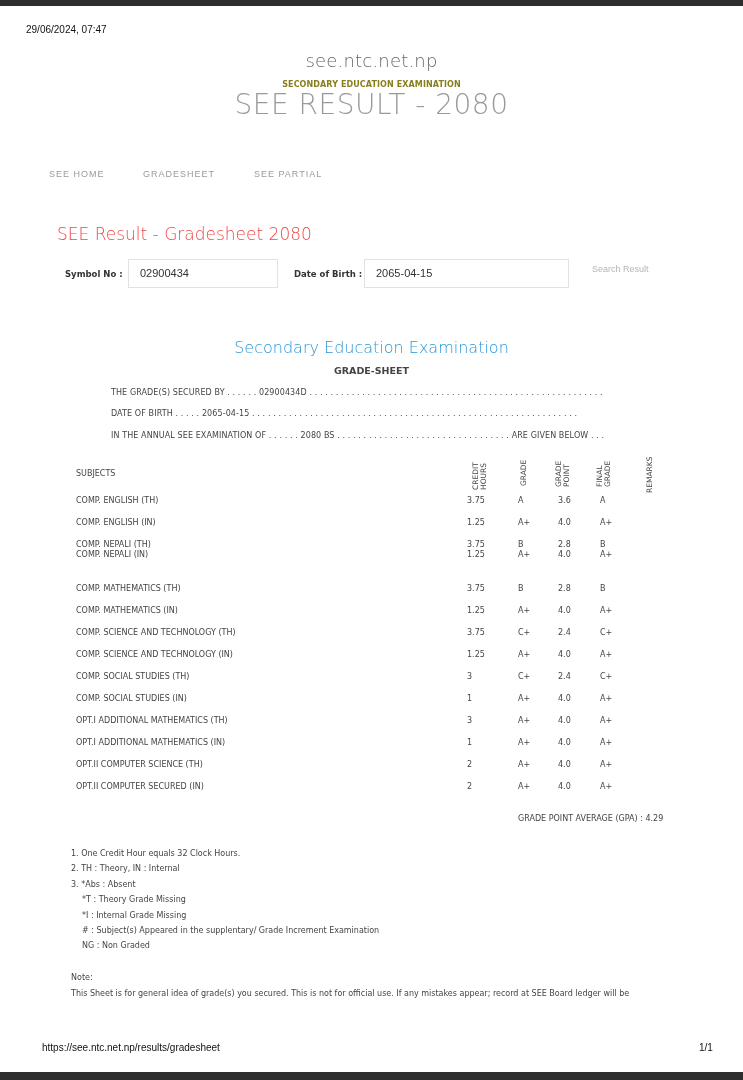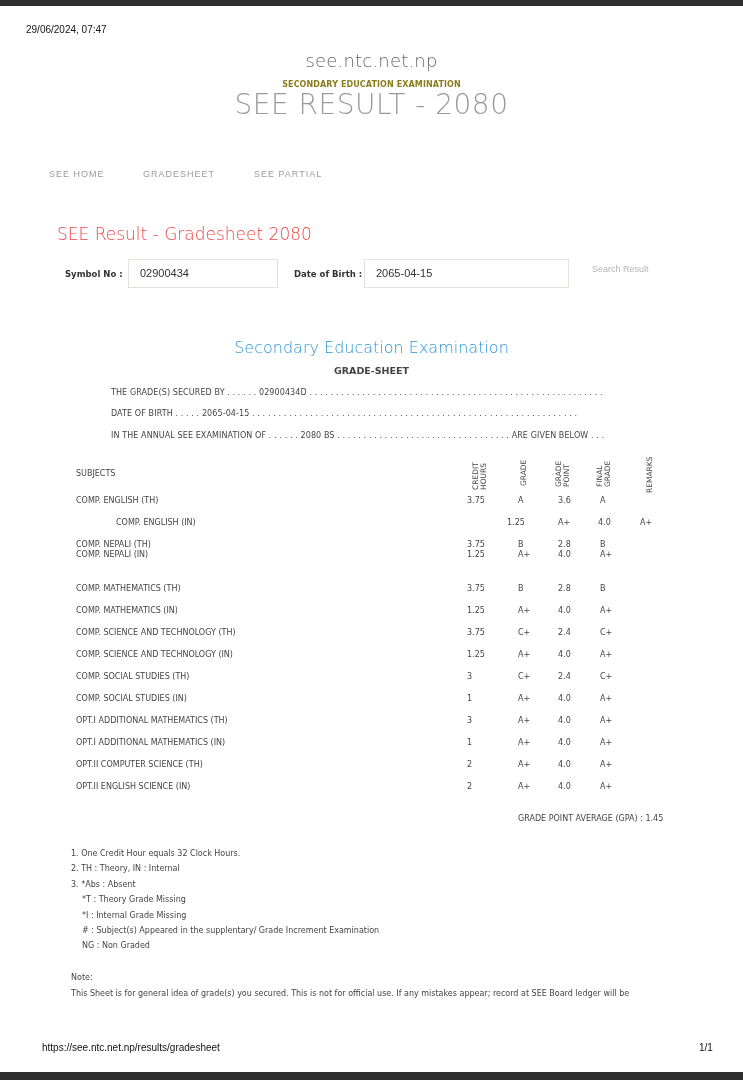--- a/index.html
+++ b/index.html
@@ -108,21 +108,21 @@
 </div>
 
 <div id="rows">
     <div class="row" style="top: 496px;">
       <span class="c-subj">COMP. ENGLISH (TH)</span>
       <span class="c-credit">3.75</span>
       <span class="c-grade">A</span>
       <span class="c-gp">3.6</span>
       <span class="c-final">A</span>
     </div>
-    <div class="row" style="top: 518px; margin-left: 40px;">
+    <div class="row" style="top: 518px;">
       <span class="c-subj">COMP. ENGLISH (IN)</span>
       <span class="c-credit">1.25</span>
       <span class="c-grade">A+</span>
       <span class="c-gp">4.0</span>
       <span class="c-final">A+</span>
     </div>
     <div class="row" style="top: 540px;">
       <span class="c-subj">COMP. NEPALI (TH)</span>
       <span class="c-credit">3.75</span>
       <span class="c-grade">B</span>
@@ -193,29 +193,29 @@
       <span class="c-final">A+</span>
     </div>
     <div class="row" style="top: 760px;">
       <span class="c-subj">OPT.II COMPUTER SCIENCE (TH)</span>
       <span class="c-credit">2</span>
       <span class="c-grade">A+</span>
       <span class="c-gp">4.0</span>
       <span class="c-final">A+</span>
     </div>
     <div class="row" style="top: 782px;">
-      <span class="c-subj">OPT.II ENGLISH SCIENCE (IN)</span>
+      <span class="c-subj">OPT.II COMPUTER SECURED (IN)</span>
       <span class="c-credit">2</span>
       <span class="c-grade">A+</span>
       <span class="c-gp">4.0</span>
       <span class="c-final">A+</span>
     </div>
   </div>
 
-<div class="gpa">GRADE POINT AVERAGE (GPA) : 1.45</div>
+<div class="gpa">GRADE POINT AVERAGE (GPA) : 4.29</div>
 
 <div class="note-line" style="top:849px; left:71px;">1. One Credit Hour equals 32 Clock Hours.</div>
 <div class="note-line" style="top:864px; left:71px;">2. TH : Theory, IN : Internal</div>
 <div class="note-line" style="top:880px; left:71px;">3. *Abs : Absent</div>
 <div class="note-line" style="top:895px; left:82px;">*T : Theory Grade Missing</div>
 <div class="note-line" style="top:911px; left:82px;">*I : Internal Grade Missing</div>
 <div class="note-line" style="top:926px; left:82px;"># : Subject(s) Appeared in the supplentary/ Grade Increment Examination</div>
 <div class="note-line" style="top:941px; left:82px;">NG : Non Graded</div>
 
 <div class="note-line" style="top:973px; left:71px;">Note:</div>

